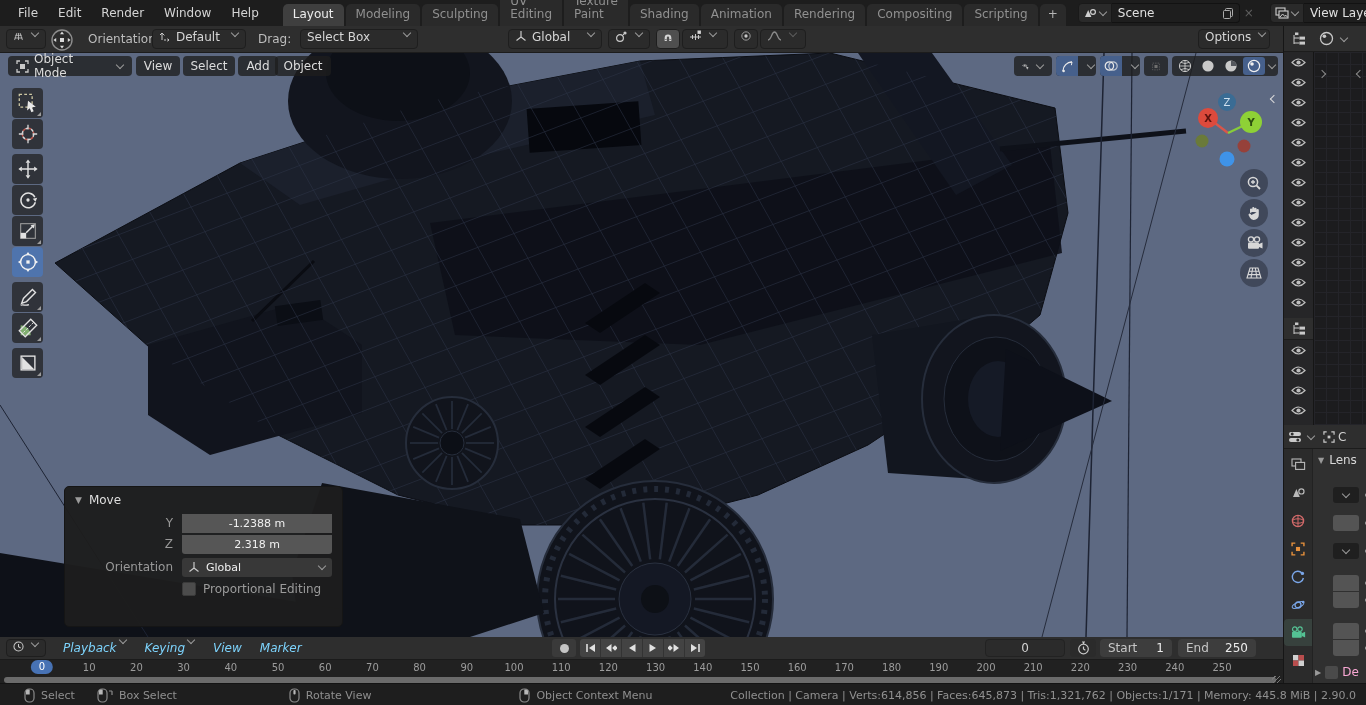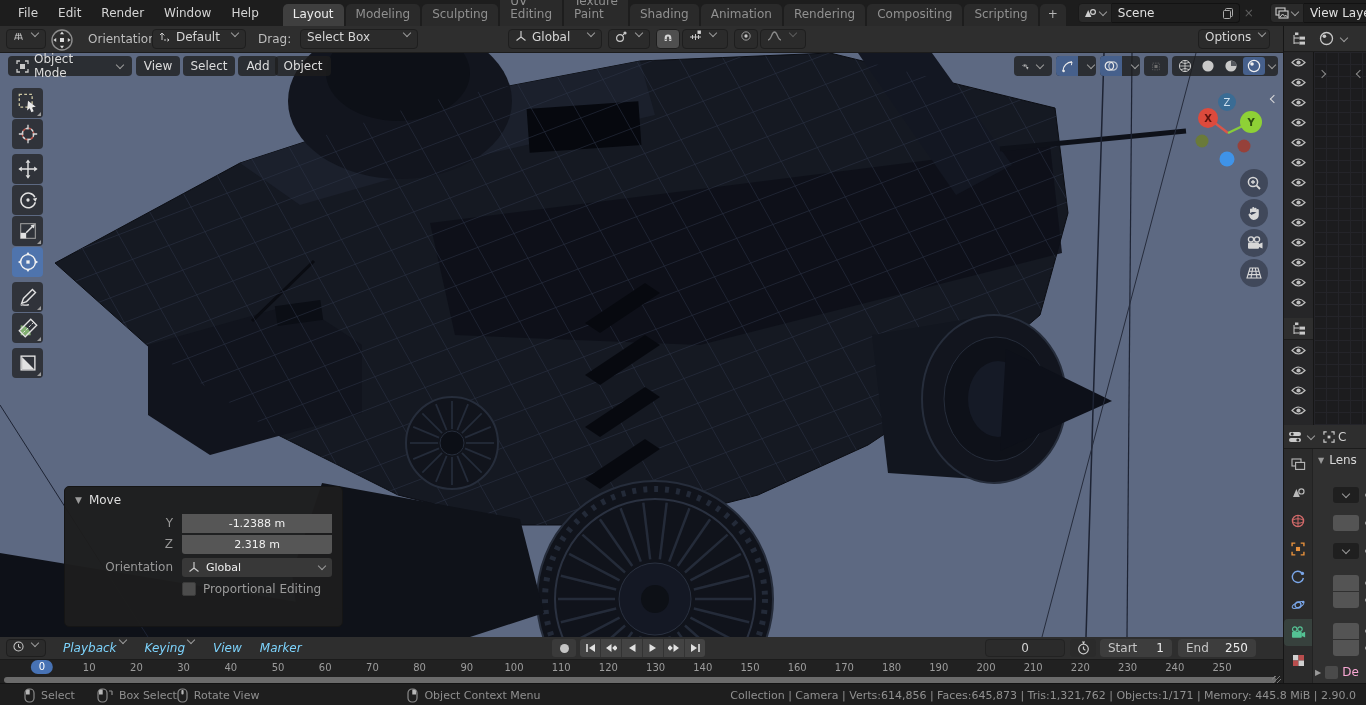--- a/index.html
+++ b/index.html
@@ -961,21 +961,21 @@
     </span>
     <span class="hint" style="margin-left:22px">
       <svg width="16" height="15" viewBox="0 0 16 15">
           <rect x="1" y="1" width="9" height="13" rx="4" fill="none" stroke="#8a8a8a" stroke-width="1.2"></rect>
           <path d="M5.5,1.5 V6.5" stroke="#8a8a8a"></path>
           <path d="M2,2.6 a4,4 0 0 1 3,-1.1 V6.4 H2 Z" fill="#b8b8b8"></path>
           <path d="M12,3 h3 M15,3 v4" stroke="#8a8a8a" stroke-width="1.2"></path>
         </svg>
       <span>Box Select</span>
     </span>
-    <span class="hint" style="">
+    <span class="hint" style="margin-left:112px">
       <svg width="11" height="15" viewBox="0 0 11 15">
           <rect x="1" y="1" width="9" height="13" rx="4" fill="none" stroke="#8a8a8a" stroke-width="1.2"></rect>
           <rect x="4.4" y="2" width="2.2" height="4.4" rx="1" fill="#b8b8b8"></rect>
         </svg>
       <span>Rotate View</span>
     </span>
     <span class="hint" style="margin-left:148px">
       <svg width="11" height="15" viewBox="0 0 11 15">
           <rect x="1" y="1" width="9" height="13" rx="4" fill="none" stroke="#8a8a8a" stroke-width="1.2"></rect>
           <path d="M5.5,1.5 V6.5" stroke="#8a8a8a"></path>

